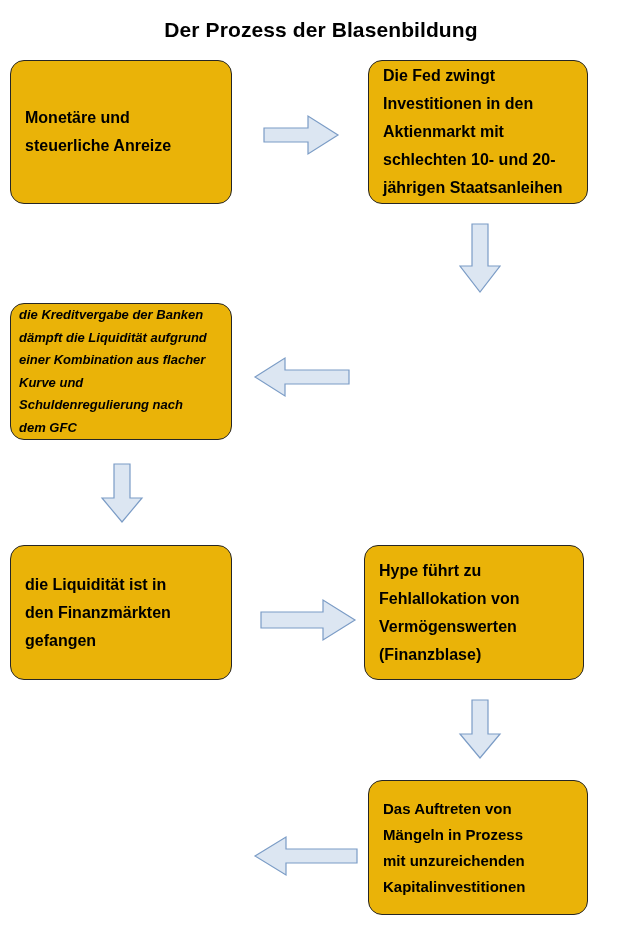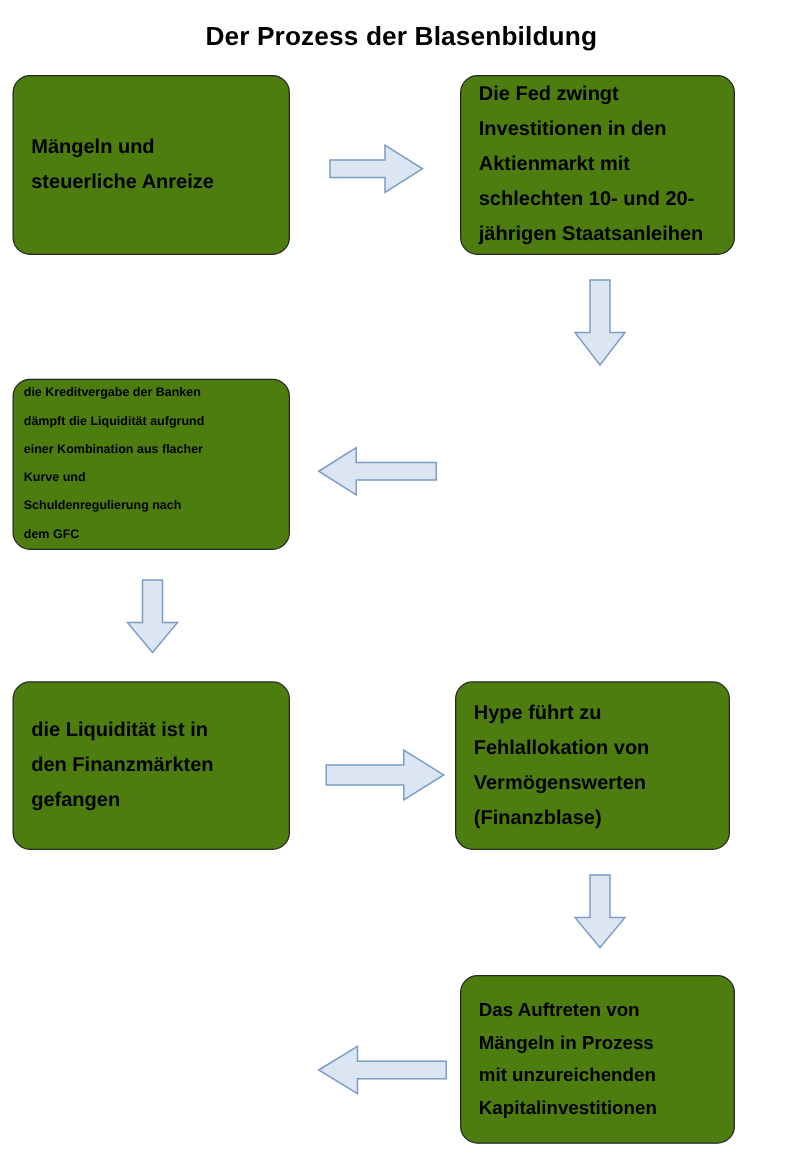--- a/index.html
+++ b/index.html
@@ -32,46 +32,47 @@
     color: #000000;
     letter-spacing: 0.1px;
     line-height: 26px;
     white-space: nowrap;
   }
 
   
   .node {
     position: absolute;
     box-sizing: border-box;
-    background: #4d7c0f;
+    background: #eab308;
     border: 1.4px solid #262626;
     border-radius: 14px;
     display: flex;
     align-items: center;
     justify-content: flex-start;
     overflow: visible;
   }
   .node-text {
     display: block;
     padding-left: 14px;
     padding-right: 2px;
     font-size: 16px;
     font-weight: bold;
     color: #000000;
     line-height: 28px;
     white-space: pre-line;
     text-align: left;
   }
   
   .node.dense .node-text {
-    font-size: 10px;
+    font-size: 13px;
     line-height: 22.5px;
     padding-left: 8px;
     width: 238px;       
     white-space: pre-line;
+    font-style: italic;
   }
   .node.small-15 .node-text {
     font-size: 15px;
     line-height: 26px;
   }
 
   
   .arrow {
     position: absolute;
     display: block;
@@ -80,21 +81,21 @@
   .arrow .body { fill: #dce6f2; stroke: #7b9cc6; stroke-width: 1.2; }
 </style>
 </head>
 <body>
 
 <div id="canvas">
 
   <div class="chart-title">Der Prozess der Blasenbildung</div>
 
   <div class="node" style="left:10px; top:60px; width:222px; height:144px;">
-    <span class="node-text">Mängeln und
+    <span class="node-text">Monetäre und
 steuerliche Anreize</span>
   </div>
 
   <div class="arrow" style="left:262px; top:113px;">
     <svg width="78" height="44" viewBox="0 0 78 44" aria-hidden="true">
       <polygon class="body" points="2,15 46,15 46,3 76,22 46,41 46,29 2,29"></polygon>
     </svg>
   </div>
 
   <div class="node" style="left:368px; top:60px; width:220px; height:144px;">

